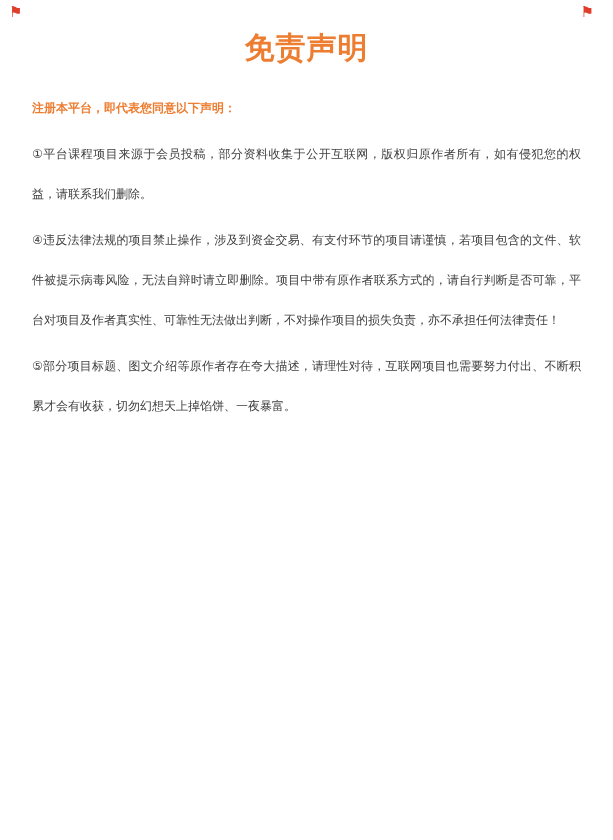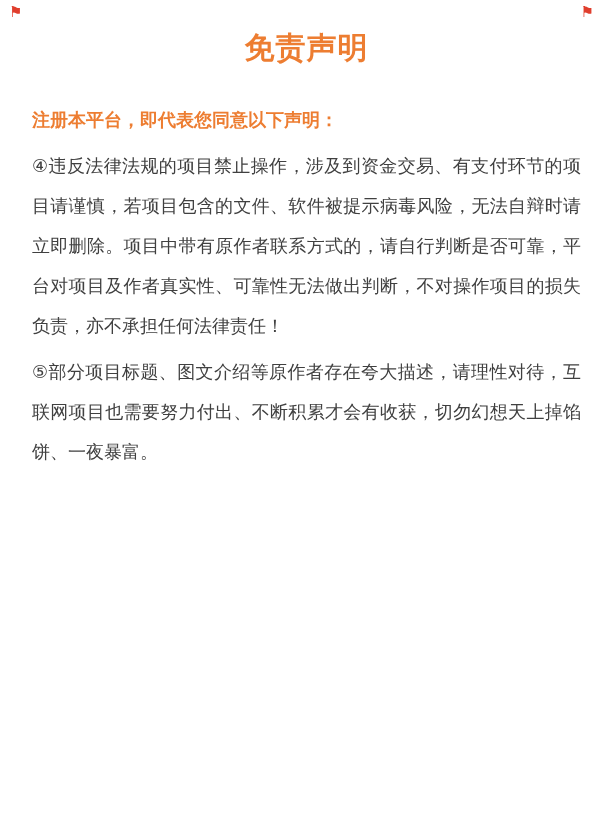--- a/index.html
+++ b/index.html
@@ -20,31 +20,31 @@
   .corner-mark {
     position: absolute;
     top: 4px;
     font-size: 15px;
     line-height: 1;
     color: #e03e2d;
   }
   .corner-mark.left  { left: 9px; }
   .corner-mark.right { right: 19px; }
   h1.doc-title {
-    margin: 0 0 30px 0;
+    margin: 0 0 18px 0;
     text-align: center;
     font-size: 30px;
     line-height: 44px;
     font-weight: bold;
     letter-spacing: 1px;
     color: #ED7D31;
   }
   p.body-par {
     margin: 0 0 6px 0;
-    font-size: 18px;
+    font-size: 12px;
     line-height: 40px;
     color: #404040;
     text-align: justify;
   }
   p.lead {
     color: #ED7D31;
     font-weight: bold;
   }
 </style>
 </head>
@@ -52,20 +52,21 @@
 
 <div class="page">
 
   <span class="corner-mark left">⚑</span>
   <span class="corner-mark right">⚑</span>
 
   <h1 class="doc-title">免责声明</h1>
 
   <p class="body-par lead">注册本平台，即代表您同意以下声明：</p>
 
+  <p class="body-par">①平台课程项目来源于会员投稿，部分资料收集于公开互联网，版权归原作者所有，如有侵犯您的权益，请联系我们删除。</p>
 
 
 
   <p class="body-par">④违反法律法规的项目禁止操作，涉及到资金交易、有支付环节的项目请谨慎，若项目包含的文件、软件被提示病毒风险，无法自辩时请立即删除。项目中带有原作者联系方式的，请自行判断是否可靠，平台对项目及作者真实性、可靠性无法做出判断，不对操作项目的损失负责，亦不承担任何法律责任！</p>
 
   <p class="body-par">⑤部分项目标题、图文介绍等原作者存在夸大描述，请理性对待，互联网项目也需要努力付出、不断积累才会有收获，切勿幻想天上掉馅饼、一夜暴富。</p>
 
 </div>
 
 </body></html>

